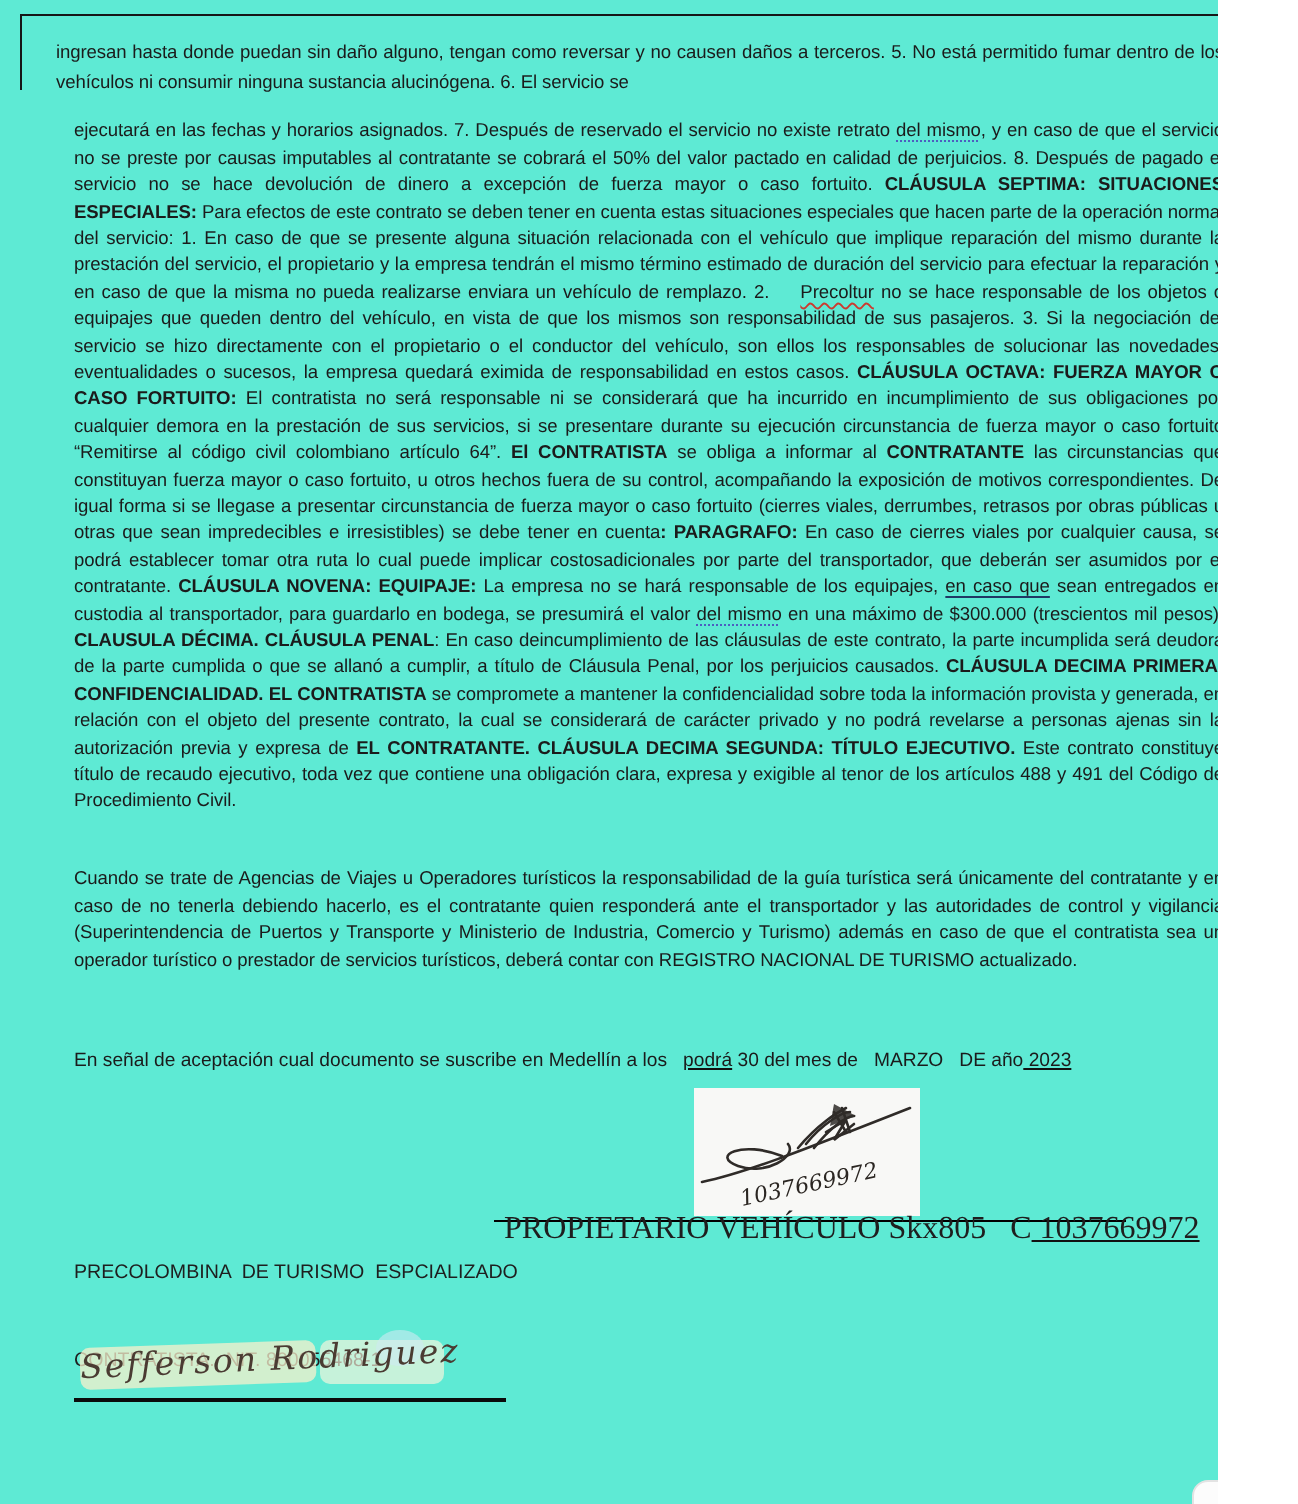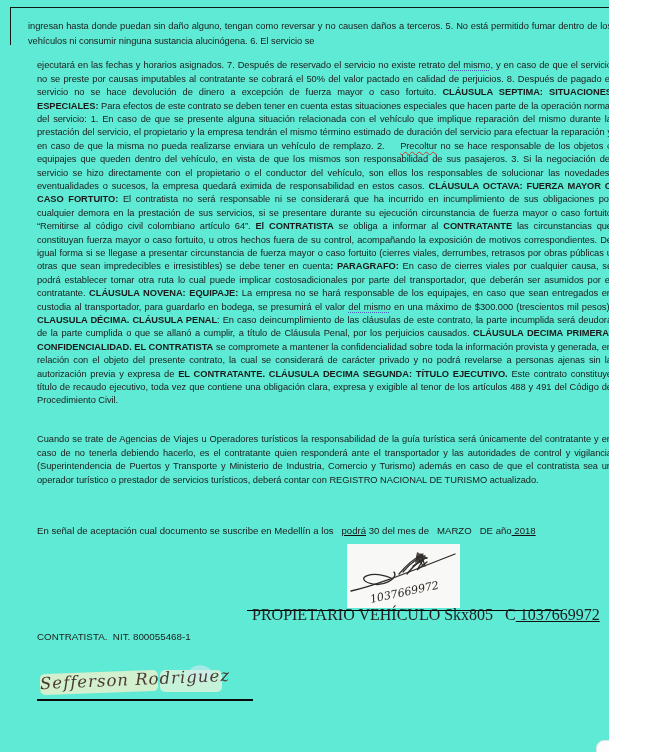--- a/index.html
+++ b/index.html
@@ -23,21 +23,21 @@
     letter-spacing:-0.05px;
     color:#1b1b1b;
   }
   .para-intro{left:28px;top:10px;width:584px;line-height:15px;}
   .para-main{left:37px;top:50px;width:575px;}
   .para-agencies{left:37px;top:424px;width:575px;}
 
   .b{font-weight:700;}
   .u-black{text-decoration:underline;text-decoration-color:#111;}
   .u-blue-dot{text-decoration:underline;text-decoration-style:dotted;text-decoration-color:#4c5fc0;text-underline-offset:2px;}
-  .u-blue-solid{text-decoration-color:#1f3864;text-underline-offset:2px;}
+  .u-blue-solid{text-decoration:underline;text-decoration-color:#1f3864;text-underline-offset:2px;}
   .u-red-wavy{text-decoration:underline;text-decoration-style:wavy;text-decoration-color:#cc3a2f;text-decoration-thickness:1px;text-underline-offset:2px;padding-left:12px;}
 
   .acceptance{
     position:absolute;left:37px;top:525px;width:600px;
     font-size:9.6px;white-space:pre-wrap;color:#1b1b1b;
   }
 
   
   .sig-image{
     position:absolute;left:347px;top:544px;width:113px;height:64px;
@@ -80,21 +80,21 @@
 
   <div class="top-rule"></div>
   <div class="left-rule"></div>
 
   <p class="para para-intro"><span>ingresan hasta donde puedan sin daño alguno, tengan como reversar y no causen daños a terceros. 5. No está permitido fumar dentro de los vehículos ni consumir ninguna sustancia alucinógena. 6. El servicio se</span></p>
 
   <p class="para para-main"><span>ejecutará en las fechas y horarios asignados.  7. Después de reservado el servicio no existe retrato </span><span class="u-blue-dot">del mismo</span><span>, y en caso de que el servicio no se preste por causas imputables al contratante se cobrará el 50% del valor pactado en calidad de perjuicios. 8. Después de pagado el servicio no se hace devolución de dinero a excepción de fuerza mayor o caso fortuito. </span><span class="b">CLÁUSULA SEPTIMA: SITUACIONES ESPECIALES:</span><span> Para efectos de este contrato se deben tener en cuenta estas situaciones especiales que hacen parte de la operación normal del servicio: 1. En caso de que se presente alguna situación relacionada con el vehículo que implique reparación del mismo durante la prestación del servicio, el propietario y la empresa tendrán el mismo término estimado de duración del servicio para efectuar la reparación y en caso de que la misma no pueda realizarse enviara un vehículo de remplazo. 2. </span><span class="u-red-wavy">Precoltur</span><span> no se hace responsable de los objetos o equipajes que queden dentro del vehículo, en vista de que los mismos son responsabilidad de sus pasajeros. 3. Si la negociación del servicio se hizo directamente con el propietario o el conductor del vehículo, son ellos los responsables de solucionar las novedades, eventualidades o sucesos, la empresa quedará eximida de responsabilidad en estos casos. </span><span class="b">CLÁUSULA OCTAVA: FUERZA MAYOR O CASO FORTUITO:</span><span> El contratista no será responsable ni se considerará que ha incurrido en incumplimiento de sus obligaciones por cualquier demora en la prestación de sus servicios, si se presentare durante su ejecución circunstancia de fuerza mayor o caso fortuito “Remitirse  al código civil colombiano artículo 64”. </span><span class="b">El CONTRATISTA</span><span> se obliga a informar al </span><span class="b">CONTRATANTE</span><span> las circunstancias que constituyan fuerza mayor o caso fortuito, u otros hechos fuera de su control, acompañando la exposición de motivos correspondientes. De igual forma si se llegase a presentar circunstancia de fuerza mayor o caso fortuito (cierres viales, derrumbes, retrasos por obras públicas u otras que sean impredecibles e irresistibles) se debe tener en cuenta</span><span class="b">: PARAGRAFO:</span><span> En caso de cierres viales por cualquier causa, se podrá establecer tomar otra ruta lo cual puede implicar costosadicionales por parte del transportador, que deberán ser asumidos por el contratante. </span><span class="b">CLÁUSULA NOVENA: EQUIPAJE:</span><span> La empresa no se hará responsable de los equipajes, </span><span class="u-blue-solid">en caso que</span><span> sean entregados en custodia al transportador, para guardarlo en bodega, se presumirá el valor </span><span class="u-blue-dot">del mismo</span><span> en una máximo de $300.000 (trescientos mil pesos). </span><span class="b">CLAUSULA DÉCIMA. CLÁUSULA PENAL</span><span>: En caso deincumplimiento de las cláusulas de este contrato, la parte incumplida será deudora de la parte cumplida o que se allanó a cumplir, a título de Cláusula Penal, por los perjuicios causados. </span><span class="b">CLÁUSULA DECIMA PRIMERA: CONFIDENCIALIDAD. EL CONTRATISTA</span><span> se compromete a mantener la confidencialidad sobre toda la información provista y generada, en relación con el objeto del presente contrato, la cual se considerará de carácter privado y no podrá revelarse a personas ajenas sin la autorización previa y expresa de </span><span class="b">EL CONTRATANTE. CLÁUSULA DECIMA SEGUNDA: TÍTULO EJECUTIVO.</span><span> Este contrato constituye título de recaudo ejecutivo, toda vez que contiene una obligación clara, expresa y exigible al tenor de los artículos 488 y 491 del Código de Procedimiento Civil.</span></p>
 
   <p class="para para-agencies"><span>Cuando se trate de Agencias de Viajes u Operadores turísticos la responsabilidad de la guía turística será únicamente del contratante y en caso de no tenerla debiendo hacerlo, es el contratante quien responderá ante el transportador y las autoridades de control y vigilancia (Superintendencia de Puertos y Transporte y Ministerio de Industria, Comercio y Turismo) además en caso de que el contratista sea un operador turístico o prestador de servicios turísticos, deberá contar con REGISTRO NACIONAL DE TURISMO actualizado.</span></p>
 
-  <div class="acceptance"><span>En señal de aceptación cual documento se suscribe en Medellín a los   </span><span class="u-black">podrá</span><span> 30 del mes de   MARZO   DE año</span><span class="u-black"> 2018</span></div>
+  <div class="acceptance"><span>En señal de aceptación cual documento se suscribe en Medellín a los   </span><span class="u-black">podrá</span><span> 30 del mes de   MARZO   DE año</span><span class="u-black"> 2023</span></div>
 
   <div class="sig-image">
     <svg width="113" height="64" viewBox="0 0 113 64">
       <g fill="none" stroke="#2f2b28" stroke-width="1.3" stroke-linecap="round">
         <path d="M4,47 C28,42 62,28 108,10"></path>
         <path d="M44,34 C24,26 8,34 22,39 C36,44 52,34 47,28"></path>
         <path d="M52,30 C62,18 72,12 76,10"></path>
         <path d="M56,28 C64,18 74,12 78,12"></path>
         <path d="M60,30 C68,20 76,14 80,14"></path>
         <path d="M70,12 l6,10"></path>
@@ -102,20 +102,21 @@
         <path d="M66,22 l10,-6 l-6,10 l10,-8"></path>
       </g>
       <path d="M70,8 l11,6 l-13,5 z" fill="#2f2b28" opacity="0.85"></path>
       <text x="24" y="59" transform="rotate(-12 24 59)" font-family="DejaVu Serif, serif" font-style="italic" font-size="11" fill="#2b2622">1037669972</text>
     </svg>
   </div>
 
   <div class="sig-line-right"></div>
 
   <div class="left-col">
+    <div>PRECOLOMBINA  DE TURISMO  ESPCIALIZADO</div>
     <div>CONTRATISTA.  NIT. 800055468-1</div>
   </div>
 
   <div class="right-col"><span>PROPIETARIO VEHÍCULO Skx805   C</span><span class="u-black"> 1037669972</span></div>
 
   <div class="hand-sign-wrap">
     <div class="hl hl-y1"></div>
     <div class="hl hl-y2"></div>
     <div class="hl hl-b1"></div>
     <span class="hand-name">Sefferson Rodriguez</span>

